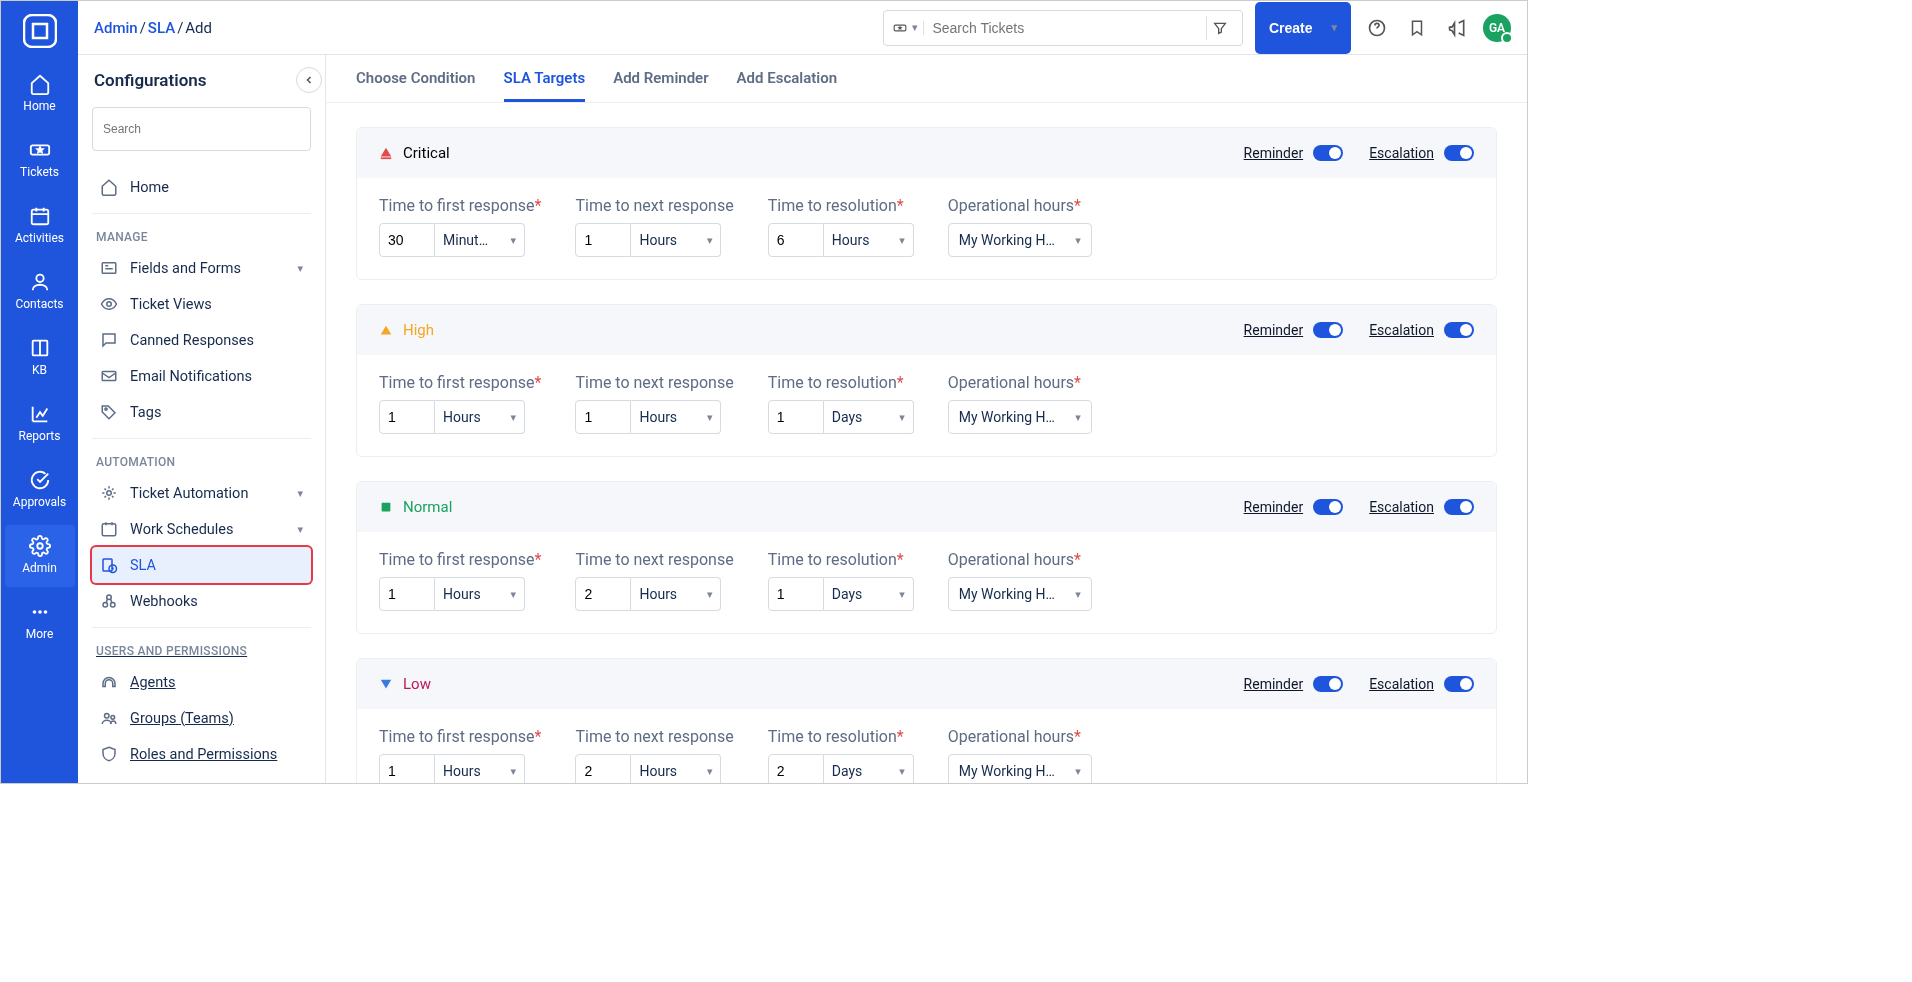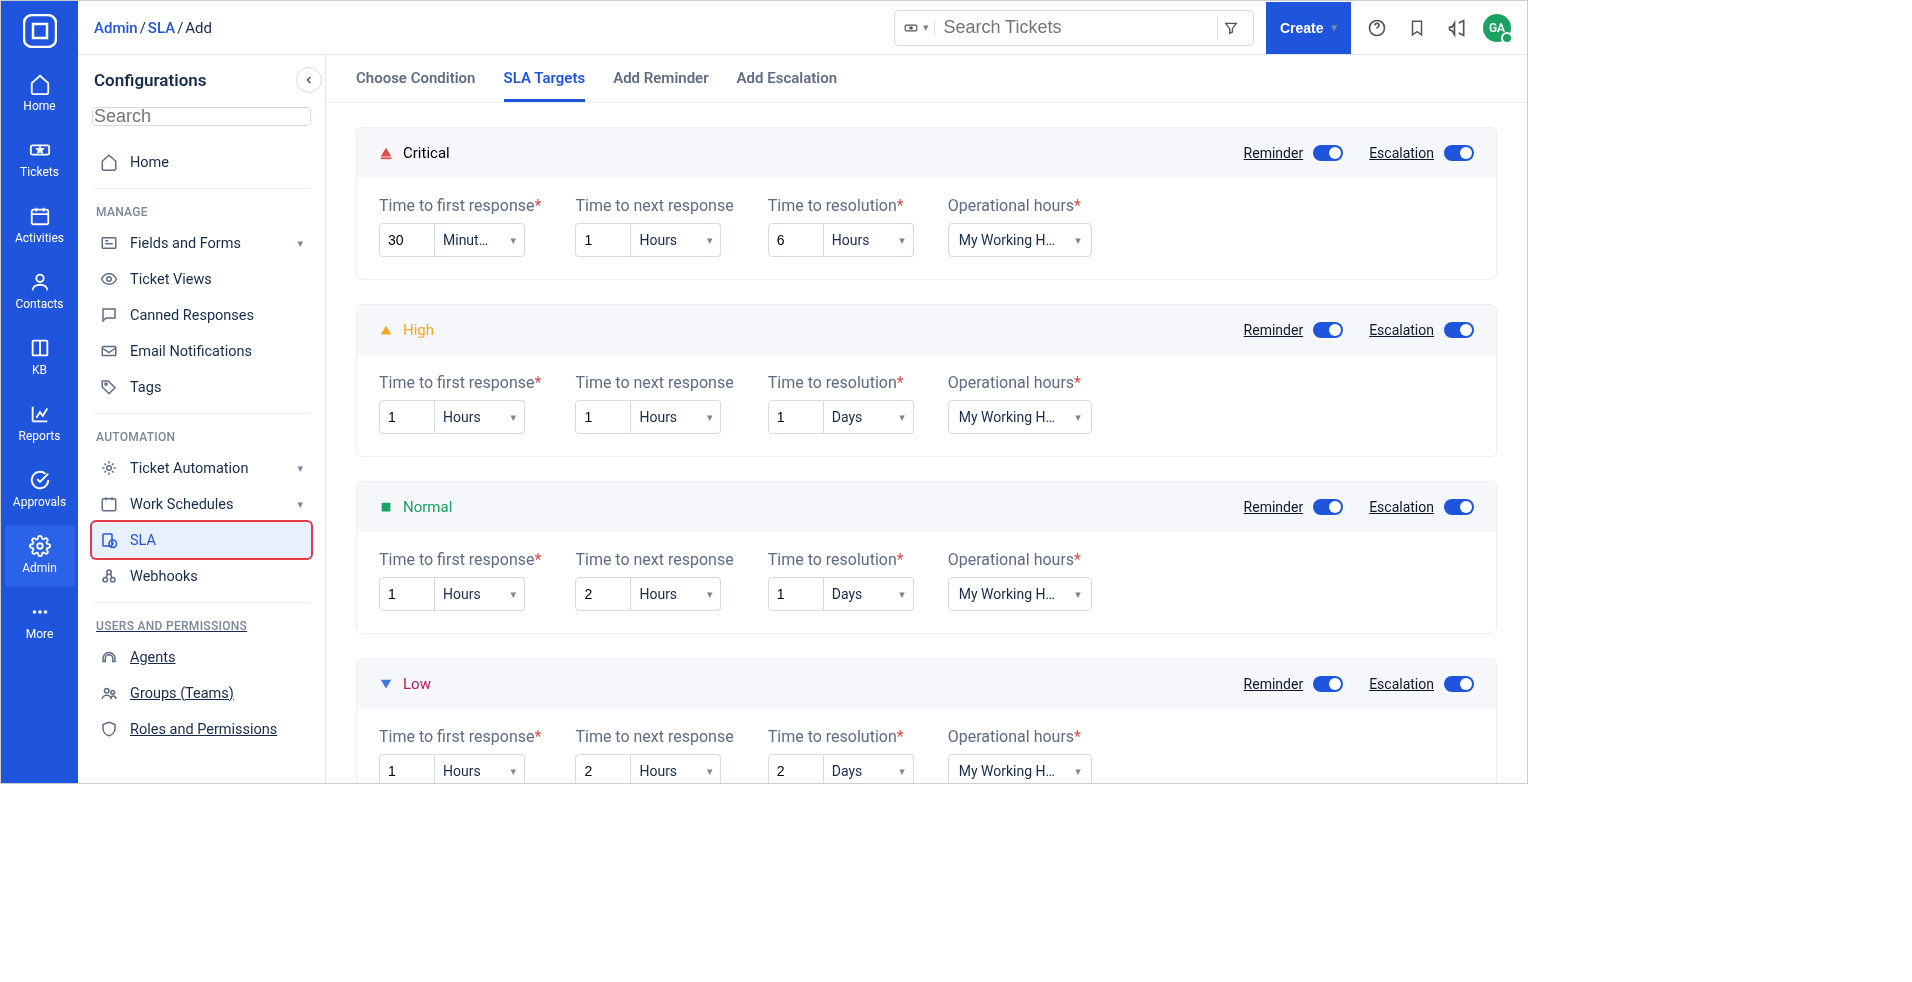--- a/index.html
+++ b/index.html
@@ -16,36 +16,36 @@
 
 
 .content { flex: 1; display: flex; flex-direction: column; }
 .topbar { height: 54px; display: flex; align-items: center; padding: 0 16px; border-bottom: 1px solid #e1e4ea; gap: 12px; }
 .breadcrumb { font-size: 15px; display: flex; gap: 2px; }
 .breadcrumb .link { color: #1f55dd; font-weight: 500; }
 .breadcrumb .sep { color: #172b4d; }
 .breadcrumb .current { color: #172b4d; }
 .spacer { flex: 1; }
 .search-box { width: 360px; height: 36px; border: 1px solid #d6dae1; border-radius: 4px; display: flex; align-items: center; padding: 0 8px; gap: 8px; }
-.search-box input { border: none; outline: none; flex: 1; font-size: 18px; color: #555; }
+.search-box input { border: none; outline: none; flex: 1; font-size: 14px; color: #555; }
 .search-type { display: flex; align-items: center; gap: 4px; color: #666; font-size: 12px; border-right: 1px solid #e0e0e0; padding-right: 6px; }
 .filter-btn { width: 28px; display:flex; align-items:center; justify-content:center; height: 24px; border-left: 1px solid #e0e0e0; }
-.create-btn { background: #1f55dd; color: #fff; border: none; border-radius: 0; height: 52px; padding: 0 14px; display: flex; align-items: center; gap: 8px; font-weight: 600; cursor: pointer; font-size: 14px; }
+.create-btn { background: #1f55dd; color: #fff; border: none; border-radius: 5px; height: 52px; padding: 0 14px; display: flex; align-items: center; gap: 19px; font-weight: 600; cursor: pointer; font-size: 14px; }
 .topbar-icon { width: 28px; height: 28px; display:flex; align-items:center; justify-content:center; color:#555; cursor:pointer; }
 .avatar { width: 28px; height: 28px; border-radius: 50%; background: #1aa260; color:#fff; font-size: 12px; font-weight:600; display:flex; align-items:center; justify-content:center; position:relative; }
 .avatar .check { position:absolute; bottom:-2px; right:-2px; width:12px; height:12px; background:#1aa260; border:2px solid #fff; border-radius:50%; }
 
 
 .body { flex: 1; display: flex; overflow: hidden; }
 .sidebar { width: 248px; border-right: 1px solid #e1e4ea; display: flex; flex-direction: column; padding: 12px 0; }
 .sidebar-head { display:flex; align-items:center; justify-content:space-between; padding: 0 16px 10px; }
 .sidebar-head h2 { font-size: 17px; font-weight: 600; }
 .collapse-btn { width: 26px; height: 26px; border: 1px solid #d6dae1; border-radius: 50%; display:flex; align-items:center; justify-content:center; cursor:pointer; position:relative; right:-13px; background:#fff; }
 .sidebar-search { margin: 4px 14px 12px; }
-.sidebar-search input { width: 100%; height: 19px; border: 1px solid #d6dae1; border-radius: 4px; padding: 0 1px; font-size: 18px; outline:none; }
+.sidebar-search input { width: 100%; height: 44px; border: 1px solid #d6dae1; border-radius: 4px; padding: 0 10px; font-size: 12px; outline:none; }
 .sidebar-group { padding: 6px 0 8px; margin: 0 14px; border-bottom: 1px solid #eceef2; }
 .sidebar-group:last-child { border-bottom: none; text-decoration: underline; }
 .group-title { color: #7a869a; font-size: 12px; font-weight: 500; letter-spacing: 0.3px; padding: 10px 4px 6px; text-transform: uppercase; }
 .side-item { display:flex; align-items:center; gap: 12px; padding: 9px 8px; border-radius: 4px; cursor:pointer; color:#172b4d; }
 .side-item .side-label { flex:1; font-size: 14.5px; }
 .side-item .chev { color:#7a869a; }
 .side-item.active { background: #e8f0fe; color: #1f55dd; box-shadow: 0 0 0 2px #e63946; }
 .side-icon { width: 18px; height: 18px; color:#5e6c84; flex-shrink:0; display:flex; align-items:center; justify-content:center;}
 .side-item.active .side-icon { color:#1f55dd; }
 

